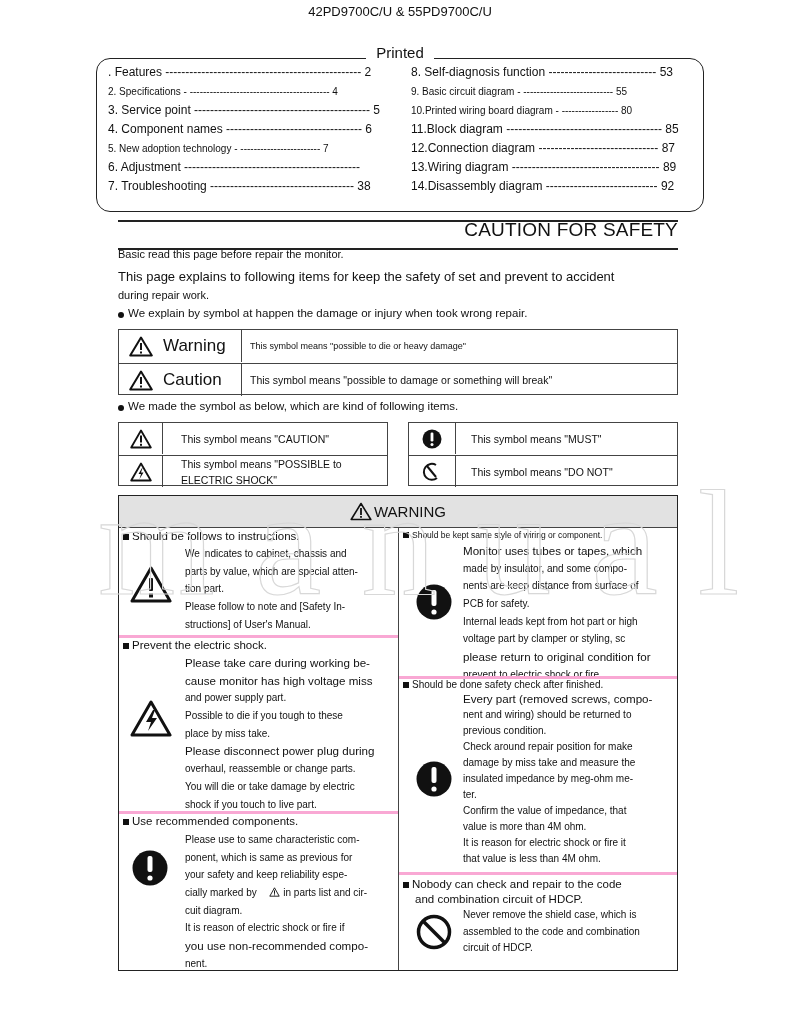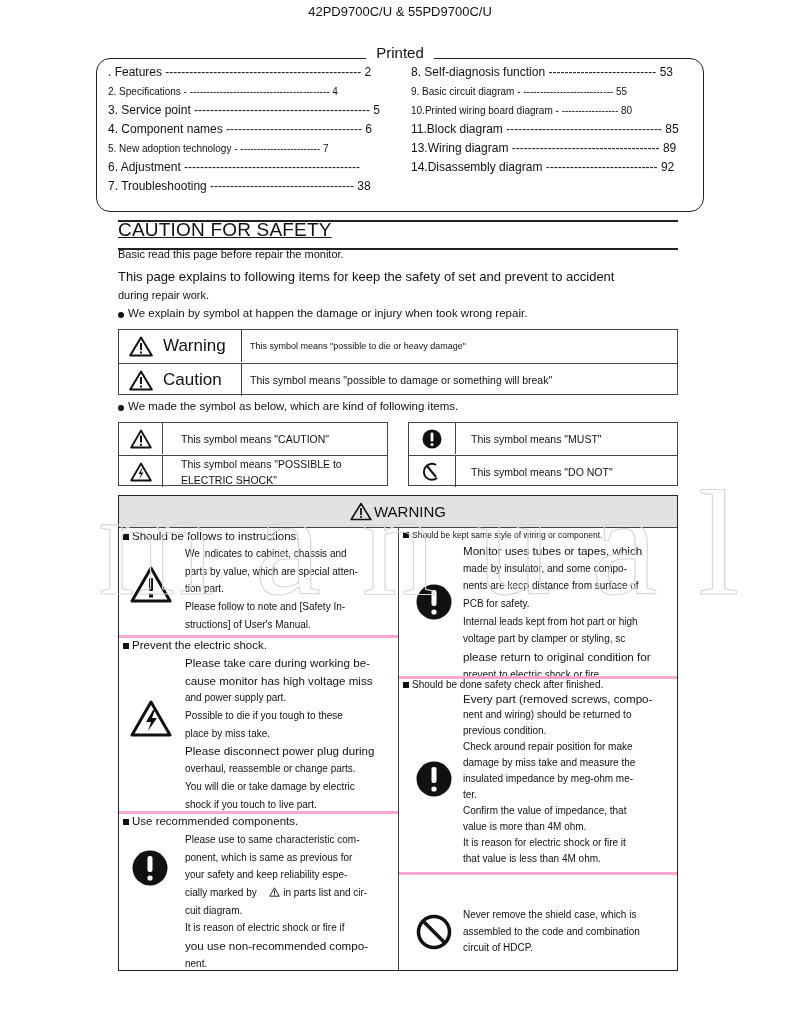--- a/index.html
+++ b/index.html
@@ -14,21 +14,21 @@
   .toc-title span { background: #fff; padding: 0 2px; }
   .toc-title-gap { left: 366px; top: 52px; width: 68px; height: 10px; background: #fff; }
   .toc-col { top: 63px; }
   .toc-col.left { left: 108px; width: 260px; }
   .toc-col.right { left: 411px; width: 260px; }
   .toc-item { white-space: nowrap; line-height: 19px; height: 19px; font-size: 12px; }
   .toc-item.small { font-size: 10px; }
 
   
   .rule { left: 118px; width: 560px; height: 2px; background: #222; }
-  .caution-title { top: 219px; left: 118px; width: 560px; text-align: left; font-size: 19px; letter-spacing: 0.2px; text-decoration: underline; }
+  .caution-title { top: 219px; left: 118px; width: 560px; text-align: right; font-size: 19px; letter-spacing: 0.2px; }
   .p-small { left: 118px; font-size: 11px; }
   .p-med { left: 118px; font-size: 13px; }
   .p-bullet { left: 118px; font-size: 11.5px; }
   .bullet-dot { display: inline-block; width: 6px; height: 6px; border-radius: 50%; background: #111; margin-right: 4px; vertical-align: -1px; }
 
   
   .sym-table1 { left: 118px; top: 329px; width: 560px; height: 66px; border: 1px solid #444; box-sizing: border-box; }
   .sym-row1 { position: absolute; left: 0; width: 100%; height: 32px; }
   .sym-row1.r2 { top: 33px; border-top: 1px solid #444; }
   .sym-row1 .label-cell { position: absolute; left: 0; top: 0; width: 122px; height: 100%; border-right: 1px solid #444; display: flex; align-items: center; }
@@ -83,20 +83,21 @@
   <div class="toc-item">4. Component names ---------------------------------- 6</div>
   <div class="toc-item small">5. New adoption technology - ------------------------ 7</div>
   <div class="toc-item">6. Adjustment --------------------------------------------</div>
   <div class="toc-item">7. Troubleshooting ------------------------------------ 38</div>
 </div>
 <div class="abs toc-col right">
   <div class="toc-item">8. Self-diagnosis function --------------------------- 53</div>
   <div class="toc-item small">9. Basic circuit diagram - --------------------------- 55</div>
   <div class="toc-item small">10.Printed wiring board diagram - ----------------- 80</div>
   <div class="toc-item">11.Block diagram --------------------------------------- 85</div>
+  <div class="toc-item">12.Connection diagram ------------------------------ 87</div>
   <div class="toc-item">13.Wiring diagram ------------------------------------- 89</div>
   <div class="toc-item">14.Disassembly diagram ---------------------------- 92</div>
 </div>
 
 <div class="abs rule" style="top:220px"></div>
 <div class="abs caution-title">CAUTION FOR SAFETY</div>
 <div class="abs rule" style="top:248px"></div>
 <div class="abs p-small" style="top:248px">Basic read this page before repair the monitor.</div>
 <div class="abs p-med" style="top:269px">This page explains to following items for keep the safety of set and prevent to accident</div>
 <div class="abs p-small" style="top:289px">during repair work.</div>
@@ -284,20 +285,24 @@
       <div class="line" style="height:16px;line-height:16px">insulated impedance by meg-ohm me-</div>
       <div class="line" style="height:16px;line-height:16px">ter.</div>
       <div class="line" style="height:16px;line-height:16px">Confirm the value of impedance, that</div>
       <div class="line" style="height:16px;line-height:16px">value is more than 4M ohm.</div>
       <div class="line" style="height:16px;line-height:16px">It is reason for electric shock or fire it</div>
       <div class="line" style="height:16px;line-height:16px">that value is less than 4M ohm.</div>
     </div>
   </div>
 
   <div class="sec right border-top" style="top:376px;height:98px">
+    <div class="sec-head two" style="top:2px;font-size:11.5px">
+      <div><span class="sq"></span><span>Nobody can check and repair to the code</span></div>
+      <div style="padding-left:12px">and combination circuit of HDCP.</div>
+    </div>
     <svg class="sec-ico" style="left:17px;top:39px" width="36" height="36" viewBox="0 0 36 36">
         <circle cx="18" cy="18" r="15.5" fill="none" stroke="#111" stroke-width="3.5"></circle>
         <line x1="7" y1="7" x2="29" y2="29" stroke="#111" stroke-width="3.5"></line>
       </svg>
     <div class="sec-body" style="top:32px">
       <div class="line" style="height:16.5px;line-height:16.5px">Never remove the shield case, which is</div>
       <div class="line" style="height:16.5px;line-height:16.5px">assembled to the code and combination</div>
       <div class="line" style="height:16.5px;line-height:16.5px">circuit of HDCP.</div>
     </div>
   </div>

